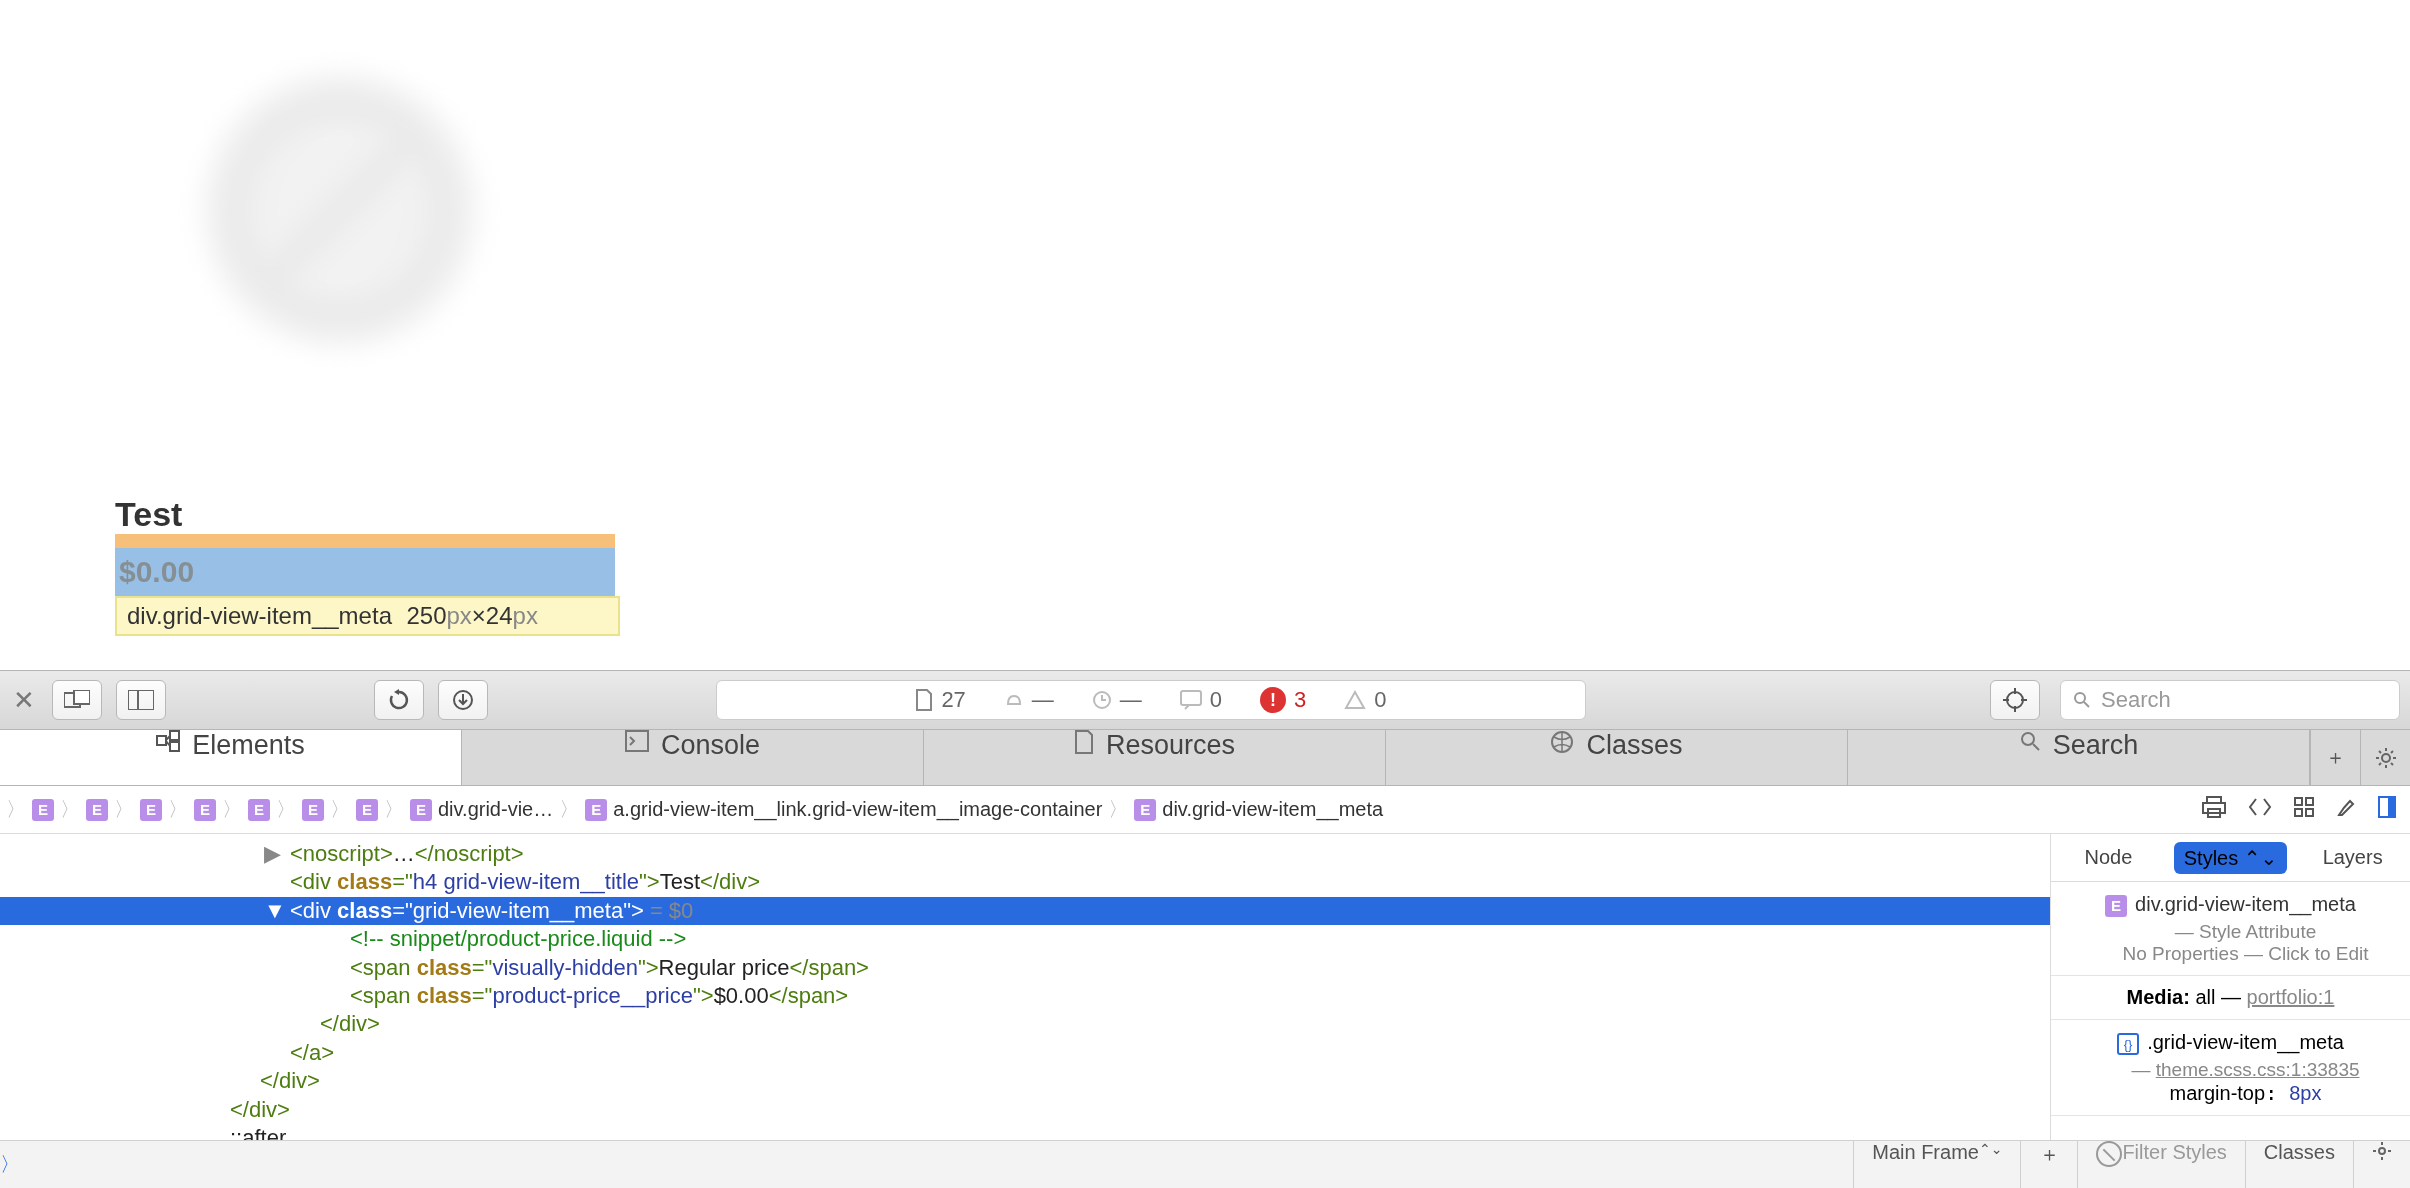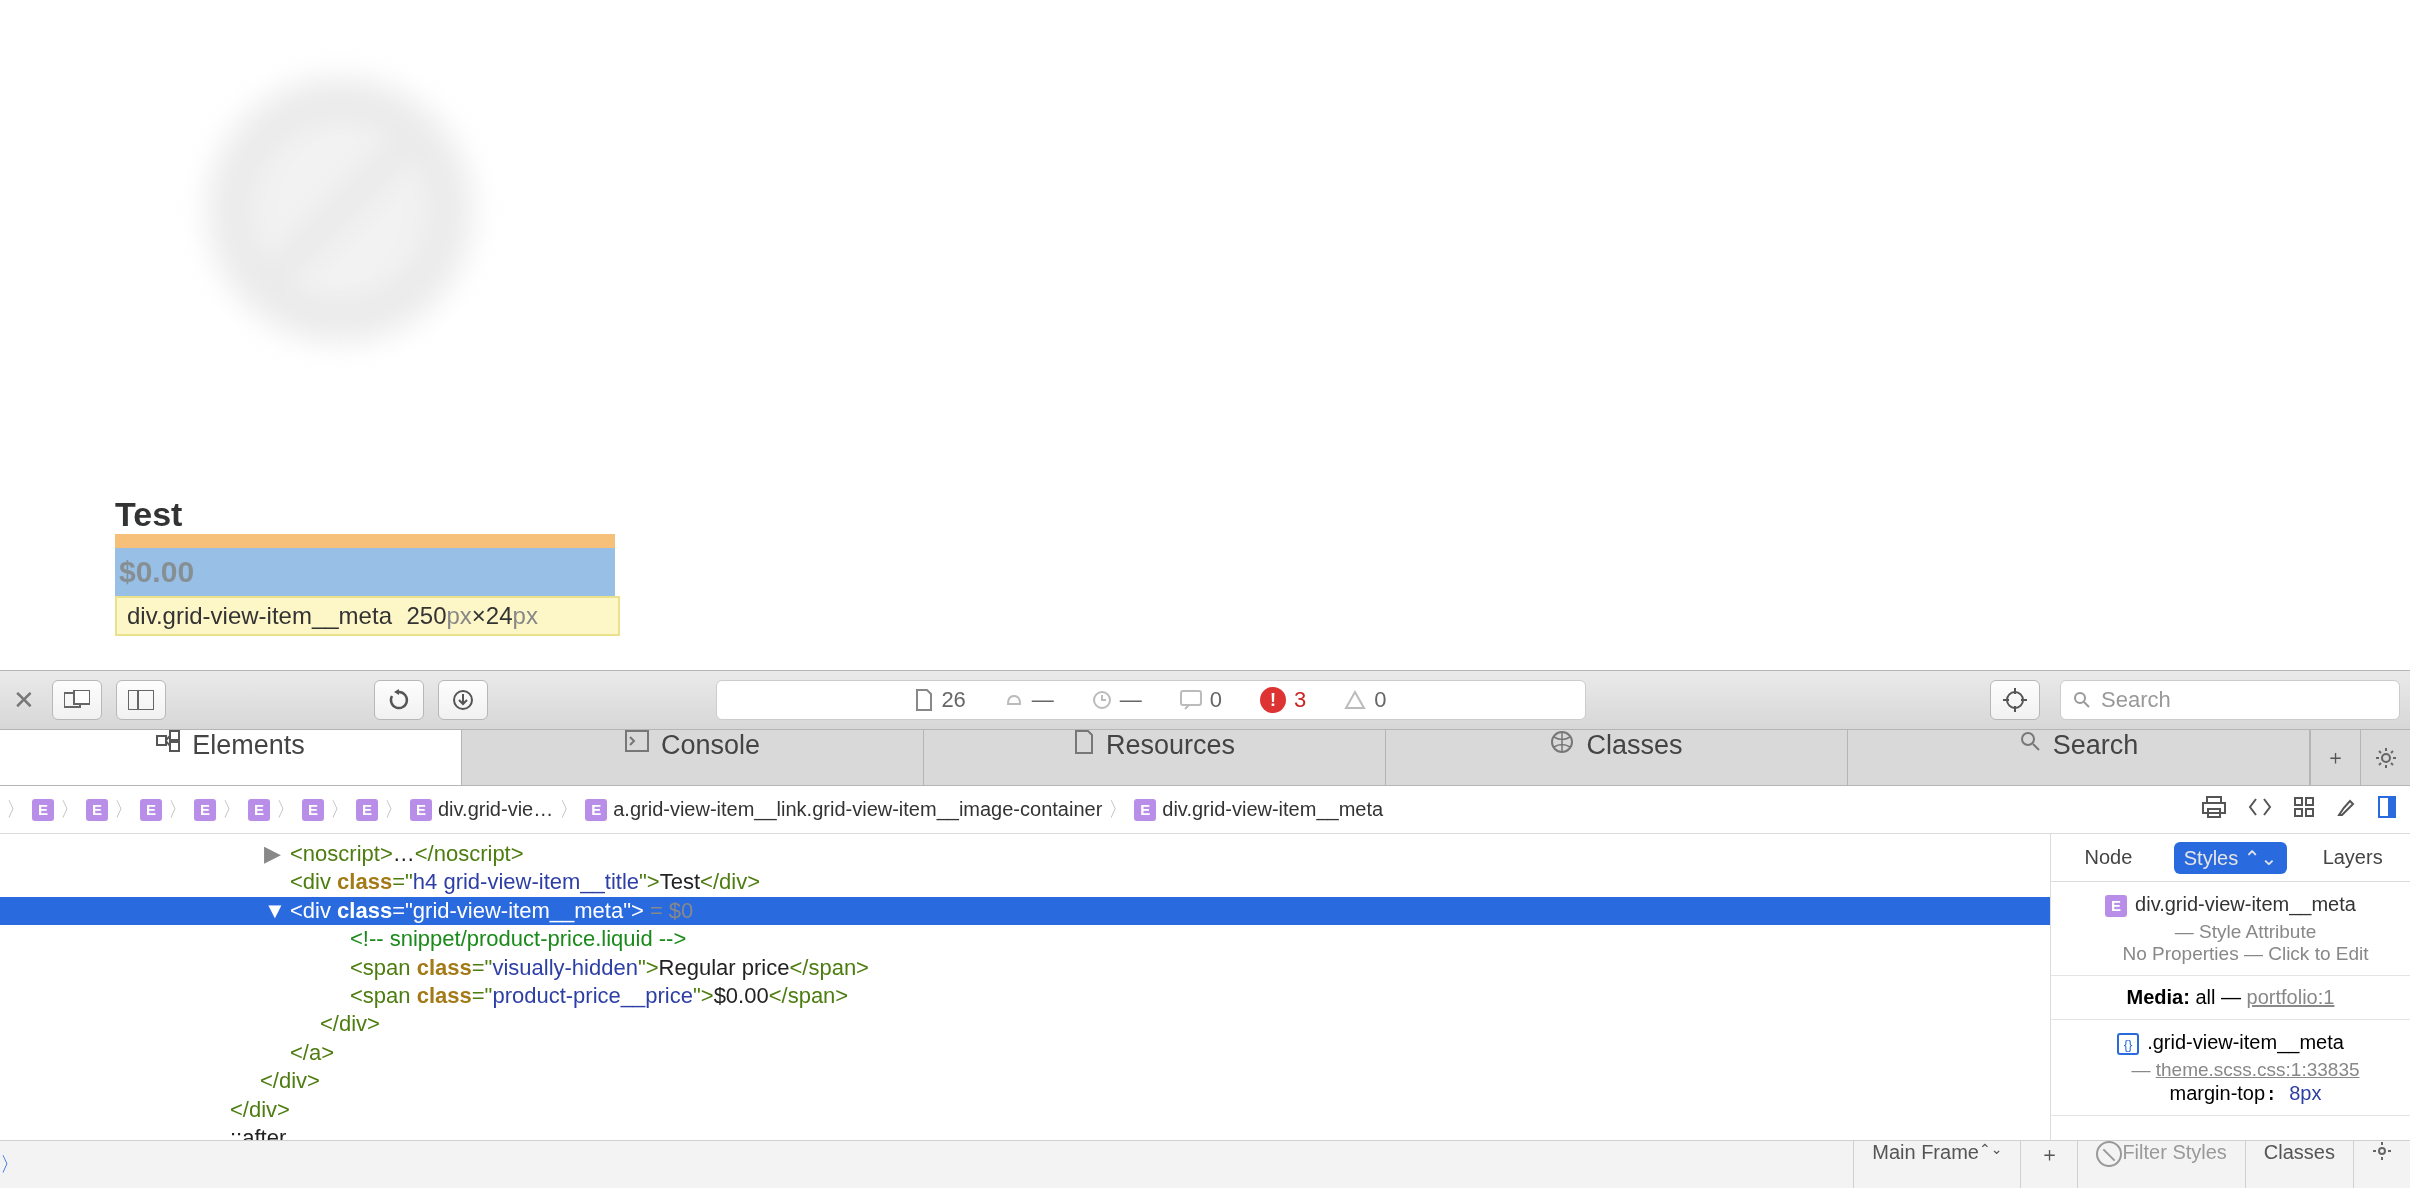--- a/index.html
+++ b/index.html
@@ -65,21 +65,21 @@
 .attr { color:#a37a16;font-weight:bold; }
 .val { color:#2d3fa5; }
 .txt { color:#222; }
 .cmt { color:#1a8a1a; }
 .sel .tag,.sel .attr,.sel .val,.sel .txt,.sel .cmt { color:#fff; }
 .extra { color:#888; }
 
 .styles-pane { width:360px; background:#fff; border-left:1px solid #dcdcdc; display:flex; flex-direction:column; font-size:20px; }
 .sp-tabs { height:48px; display:flex; align-items:center; border-bottom:1px solid #dcdcdc; }
 .sp-tab { flex:1; text-align:center; color:#444; }
-.sp-tab.pill { background:#2a6adf; color:#e5e5e5; border-radius:6px; padding:4px 10px; flex:0 0 auto; margin:0 8px; }
+.sp-tab.pill { background:#2a6adf; color:#000000; border-radius:6px; padding:4px 10px; flex:0 0 auto; margin:0 8px; }
 .sp-section { padding:10px 14px; border-bottom:1px solid #e4e4e4;text-align:center; }
 .sp-section .rule { font-family:Menlo,monospace; color:#333; }
 .sp-section .e { background:#b88ee8; color:#fff; width:22px; height:22px; border-radius:3px; display:inline-flex; align-items:center; justify-content:center; font-size:15px; font-weight:700; margin-right:8px; }
 .sp-section .sub { color:#888; font-size:19px; margin:4px 0 0 30px; }
 .sp-section .hint { color:#888; font-size:19px; }
 .sp-section a { color:#888; text-decoration:underline; }
 .sp-media strong{font-weight:600;}
 .sp-rule .name { font-family:Menlo,monospace; }
 .sp-rule .prop { font-family:Menlo,monospace; padding-left:30px; }
 .sp-rule .pv { color:#2d3fa5; }
@@ -148,21 +148,21 @@
           <circle cx="11" cy="11" r="9" fill="none" stroke="#555" stroke-width="2"></circle>
           <path d="M11 5 L11 14 M7 11 L11 15 L15 11" fill="none" stroke="#555" stroke-width="2"></path>
         </svg>
     </div>
     <div style="flex:0 0 200px"></div>
     <div class="dt-status">
       <span class="pill">
         <svg width="18" height="22">
             <path d="M2 1 H12 L16 5 V21 H2 Z" fill="none" stroke="#888" stroke-width="2"></path>
           </svg>
-        <span>26</span>
+        <span>27</span>
       </span>
       <span class="pill">
         <svg width="20" height="20">
             <path d="M4 14 Q4 6 10 6 Q16 6 16 14 H4 Z" fill="none" stroke="#bbb" stroke-width="2"></path>
           </svg>
         <span>—</span>
       </span>
       <span class="pill">
         <svg width="20" height="20">
             <circle cx="10" cy="10" r="8" fill="none" stroke="#bbb" stroke-width="2"></circle>

